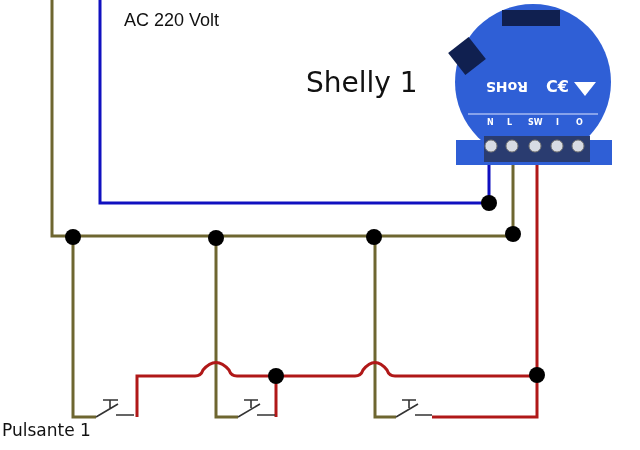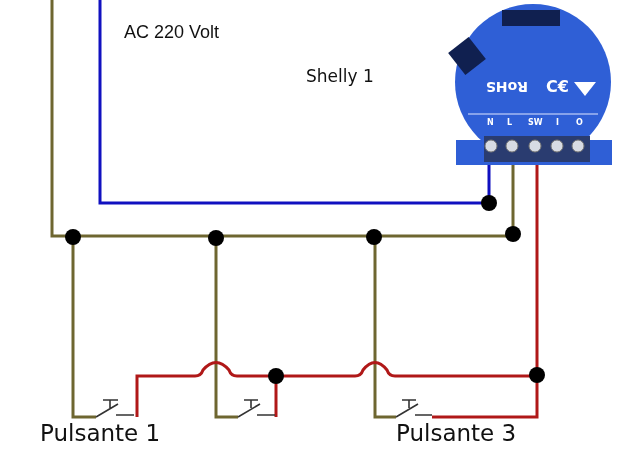--- a/index.html
+++ b/index.html
@@ -1,21 +1,21 @@
 <!DOCTYPE html>
 <html><head>
 <meta charset="utf-8">
 <style>
   html,body{margin:0;padding:0;background:#fff;}
   #stage{position:relative;width:640px;height:450px;overflow:hidden;background:#fff;}
   svg{position:absolute;left:0;top:0;}
   .lbl{position:absolute;font-family:"DejaVu Sans",sans-serif;color:#111;white-space:nowrap;}
-  #ac{left:124px;top:22px;font-size:18px;font-family:"Liberation Sans",sans-serif;}
-  #shelly{left:306px;top:66px;font-size:17px;}
-  .pl{font-size:23px;top:420px;margin-left:38px;}
+  #ac{left:124px;top:10px;font-size:18px;font-family:"Liberation Sans",sans-serif;}
+  #shelly{left:306px;top:66px;font-size:28px;}
+  .pl{font-size:17px;top:420px;}
   #p1{left:2px;} #p2{left:179px;top:424px;} #p3{left:358px;}
   .dev-text{font-family:"DejaVu Sans",sans-serif;}
 </style>
 </head>
 <body>
 
 <div id="stage">
   <svg width="640" height="450" viewBox="0 0 640 450">
 
     <g fill="none" stroke="#6e6630" stroke-width="3">
@@ -72,14 +72,13 @@
           <circle cx="535" cy="146" r="6"></circle>
           <circle cx="557" cy="146" r="6"></circle>
           <circle cx="578" cy="146" r="6"></circle>
       </g>
     </g>
   </svg>
 
   <div class="lbl" id="ac">AC 220 Volt</div>
   <div class="lbl" id="shelly">Shelly 1</div>
   <div class="lbl pl" id="p1">Pulsante 1</div>
-  <div class="lbl pl" id="p3">Pulsante 3</div>
 </div>
 
 </body></html>

